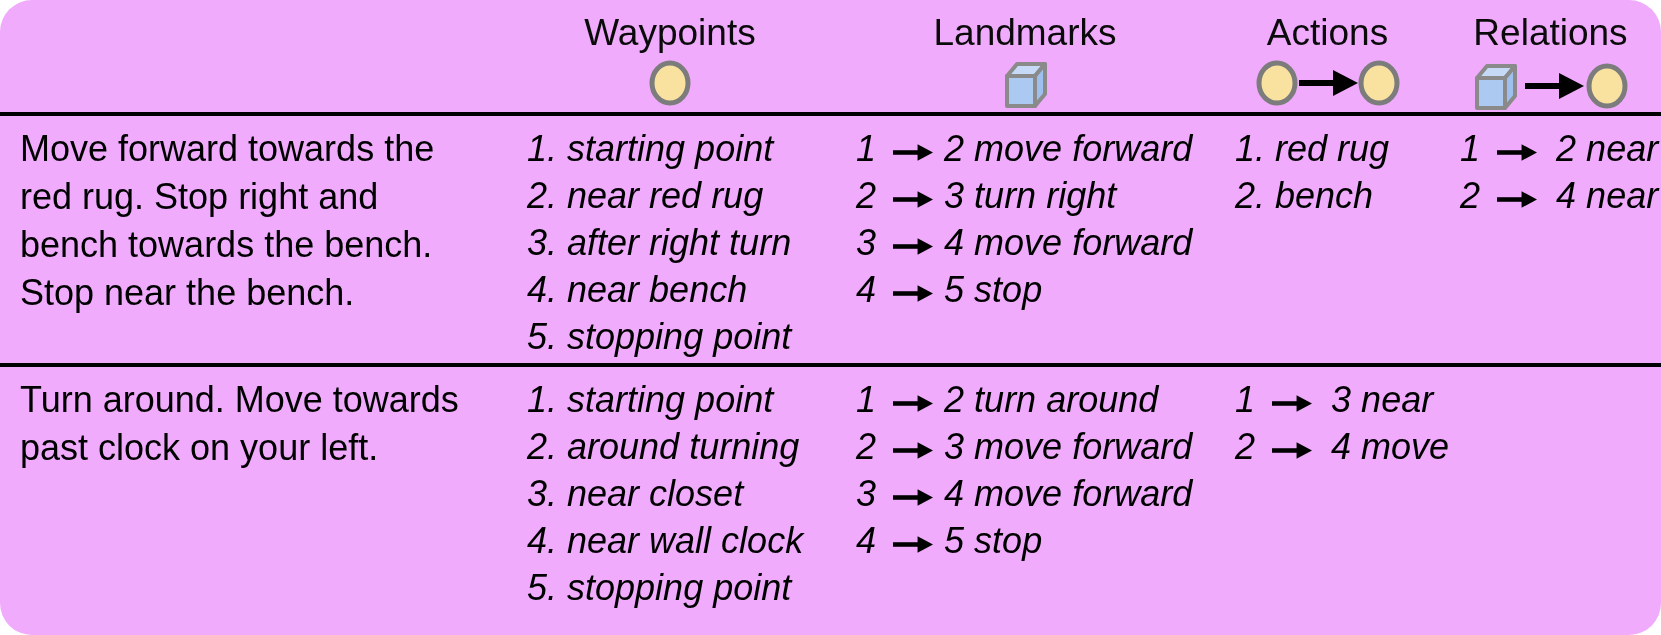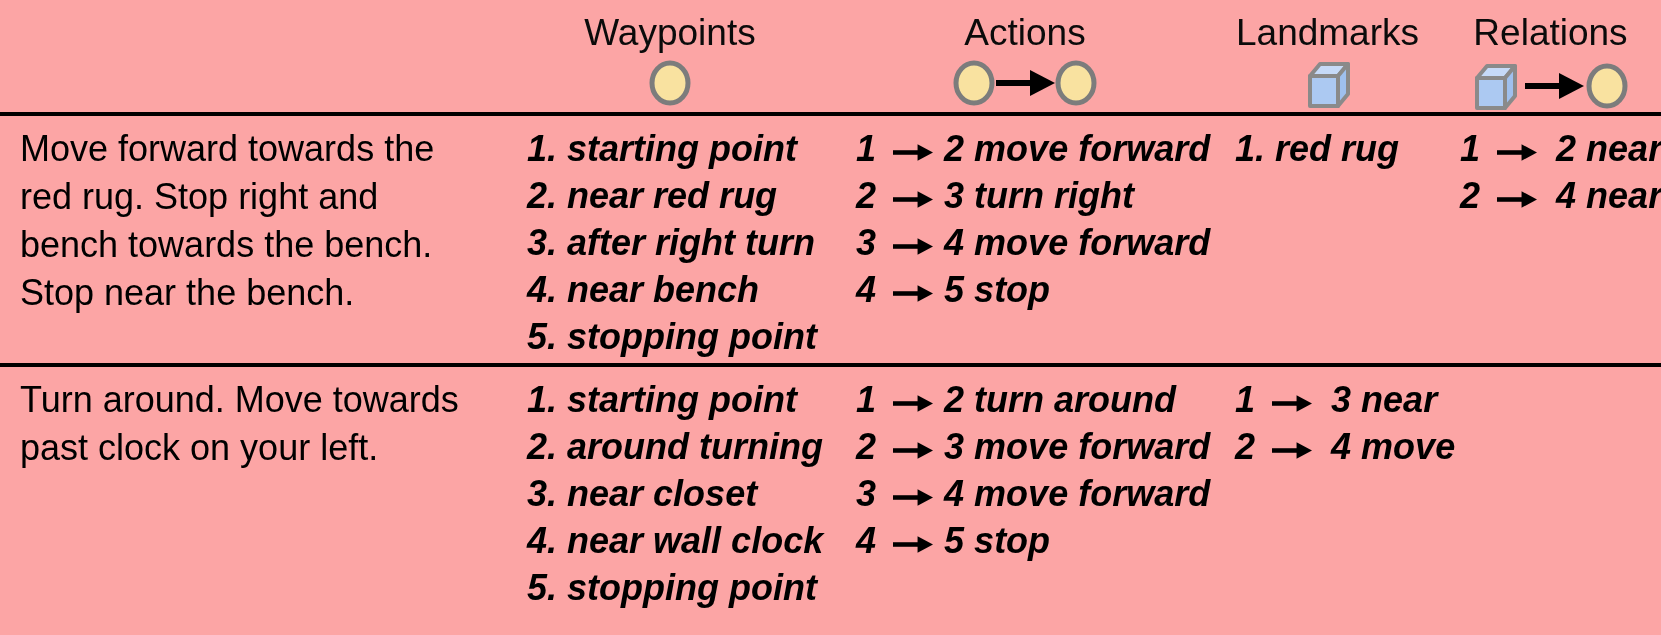--- a/index.html
+++ b/index.html
@@ -4,24 +4,25 @@
 <style>
   html, body {
     margin: 0;
     padding: 0;
     background: #ffffff;
   }
   .figure {
     position: relative;
     width: 1661px;
     height: 635px;
-    background: #fca5a5;
+    background: #f0abfc;
     font-family: "Liberation Sans", sans-serif;
     color: #000000;
     overflow: hidden;
+    border-radius: 32px;
   }
   .grid-row {
     display: grid;
     grid-template-columns: 505px 330px 380px 225px 221px;
     box-sizing: border-box;
   }
   .header-row {
     height: 116px;
     border-bottom: 4px solid #000;
   }
@@ -52,21 +53,21 @@
   .instruction-cell {
     padding-left: 20px;
     line-height: 48px;
   }
   .instruction-cell .line { white-space: nowrap; }
   .list-cell { font-style: italic; }
   .waypoints-cell { padding-left: 22px; }
   .actions-cell   { padding-left: 21px; }
   .landmarks-cell { padding-left: 20px; }
   .relations-cell { padding-left: 20px; }
-  .li { white-space: nowrap; font-weight: bold; }
+  .li { white-space: nowrap; }
   .arr {
     width: 40px;
     height: 19px;
     vertical-align: -1px;
     margin: 0 1px 0 7px;
   }
   .relations-cell .arr { margin: 0 9px 0 7px; }
 </style>
 </head>
 <body>
@@ -79,38 +80,38 @@
     <div class="hcell">
       <div class="hlabel">Waypoints</div>
       <div class="hicon">
         <svg width="46" height="50" viewBox="0 0 46 50">
           <ellipse cx="23" cy="25" rx="18" ry="20" fill="#F9E2A0" stroke="#7C7C7C" stroke-width="5"></ellipse>
         </svg>
       </div>
     </div>
 
     <div class="hcell">
+      <div class="hlabel">Landmarks</div>
+      <div class="hicon">
+        <svg width="50" height="54" viewBox="0 0 50 54">
+          <polygon points="7,18 17,6 45,6 35,18" fill="#C6DAF8" stroke="#8A8A8A" stroke-width="4" stroke-linejoin="round"></polygon>
+          <polygon points="35,18 45,6 45,36 35,48" fill="#9FC0EE" stroke="#8A8A8A" stroke-width="4" stroke-linejoin="round"></polygon>
+          <rect x="7" y="18" width="28" height="30" fill="#ACC9F2" stroke="#8A8A8A" stroke-width="4" stroke-linejoin="round"></rect>
+        </svg>
+      </div>
+    </div>
+
+    <div class="hcell">
       <div class="hlabel">Actions</div>
       <div class="hicon">
         <svg width="150" height="50" viewBox="0 0 150 50">
           <ellipse cx="24" cy="25" rx="18" ry="20" fill="#F9E2A0" stroke="#7C7C7C" stroke-width="5"></ellipse>
           <rect x="46" y="22" width="37" height="6" fill="#000"></rect>
           <polygon points="80,12 105,25 80,38" fill="#000"></polygon>
           <ellipse cx="126" cy="25" rx="18" ry="20" fill="#F9E2A0" stroke="#7C7C7C" stroke-width="5"></ellipse>
-        </svg>
-      </div>
-    </div>
-
-    <div class="hcell">
-      <div class="hlabel">Landmarks</div>
-      <div class="hicon">
-        <svg width="50" height="54" viewBox="0 0 50 54">
-          <polygon points="7,18 17,6 45,6 35,18" fill="#C6DAF8" stroke="#8A8A8A" stroke-width="4" stroke-linejoin="round"></polygon>
-          <polygon points="35,18 45,6 45,36 35,48" fill="#9FC0EE" stroke="#8A8A8A" stroke-width="4" stroke-linejoin="round"></polygon>
-          <rect x="7" y="18" width="28" height="30" fill="#ACC9F2" stroke="#8A8A8A" stroke-width="4" stroke-linejoin="round"></rect>
         </svg>
       </div>
     </div>
 
     <div class="hcell">
       <div class="hlabel">Relations</div>
       <div class="hicon">
         <svg width="162" height="54" viewBox="0 0 162 54">
           <polygon points="7,20 17,8 45,8 35,20" fill="#C6DAF8" stroke="#8A8A8A" stroke-width="4" stroke-linejoin="round"></polygon>
           <polygon points="35,20 45,8 45,38 35,50" fill="#9FC0EE" stroke="#8A8A8A" stroke-width="4" stroke-linejoin="round"></polygon>
@@ -159,20 +160,21 @@
 <span>4</span> <span>move forward</span></div>
           <div class="li"><span>4</span>
   <svg class="arr" viewBox="0 0 44 20">
     <rect x="0" y="7.5" width="29" height="5" fill="#000"></rect>
     <polygon points="27,1 44,10 27,19" fill="#000"></polygon>
   </svg>
 <span>5</span> <span>stop</span></div>
         </div>
     <div class="cell list-cell landmarks-cell">
           <div class="li"><span>1.</span> <span>red rug</span></div>
+          <div class="li"><span>2.</span> <span>bench</span></div>
         </div>
     <div class="cell list-cell relations-cell">
           <div class="li"><span>1</span>
   <svg class="arr" viewBox="0 0 44 20">
     <rect x="0" y="7.5" width="29" height="5" fill="#000"></rect>
     <polygon points="27,1 44,10 27,19" fill="#000"></polygon>
   </svg>
 <span>2</span> <span>near</span></div>
           <div class="li"><span>2</span>
   <svg class="arr" viewBox="0 0 44 20">

